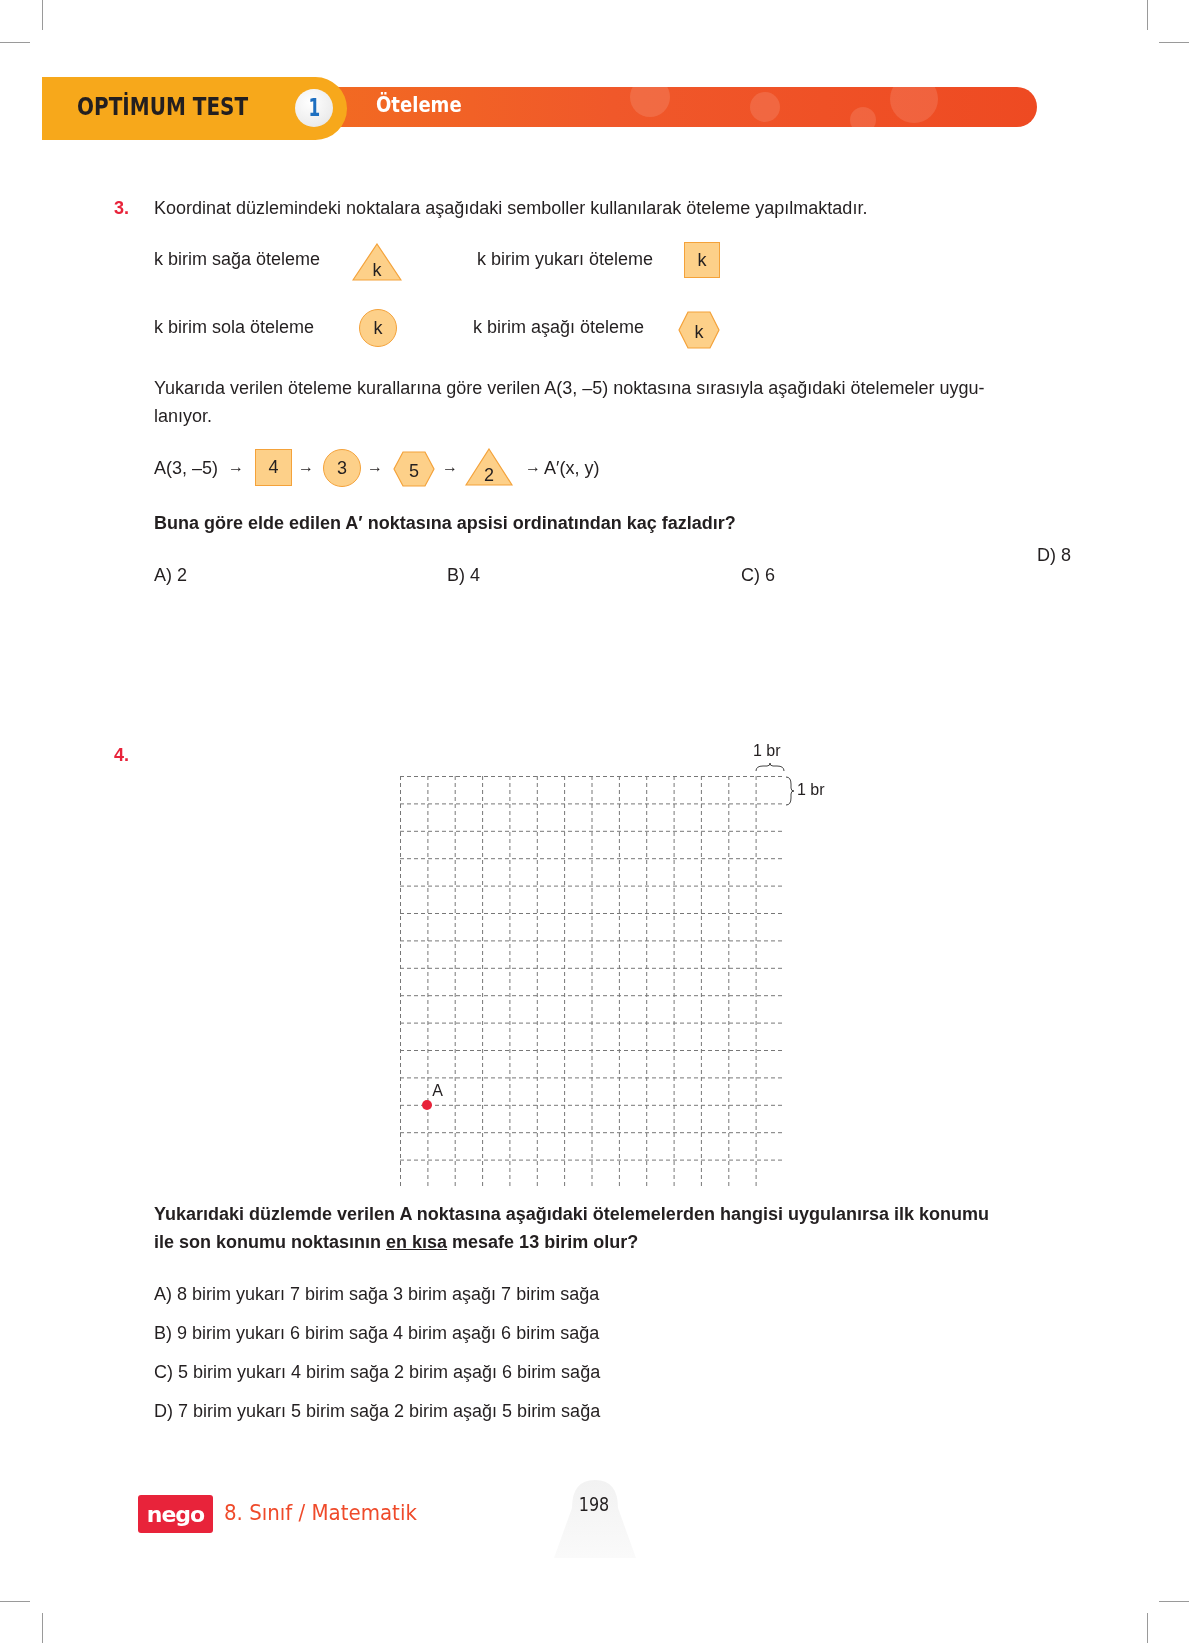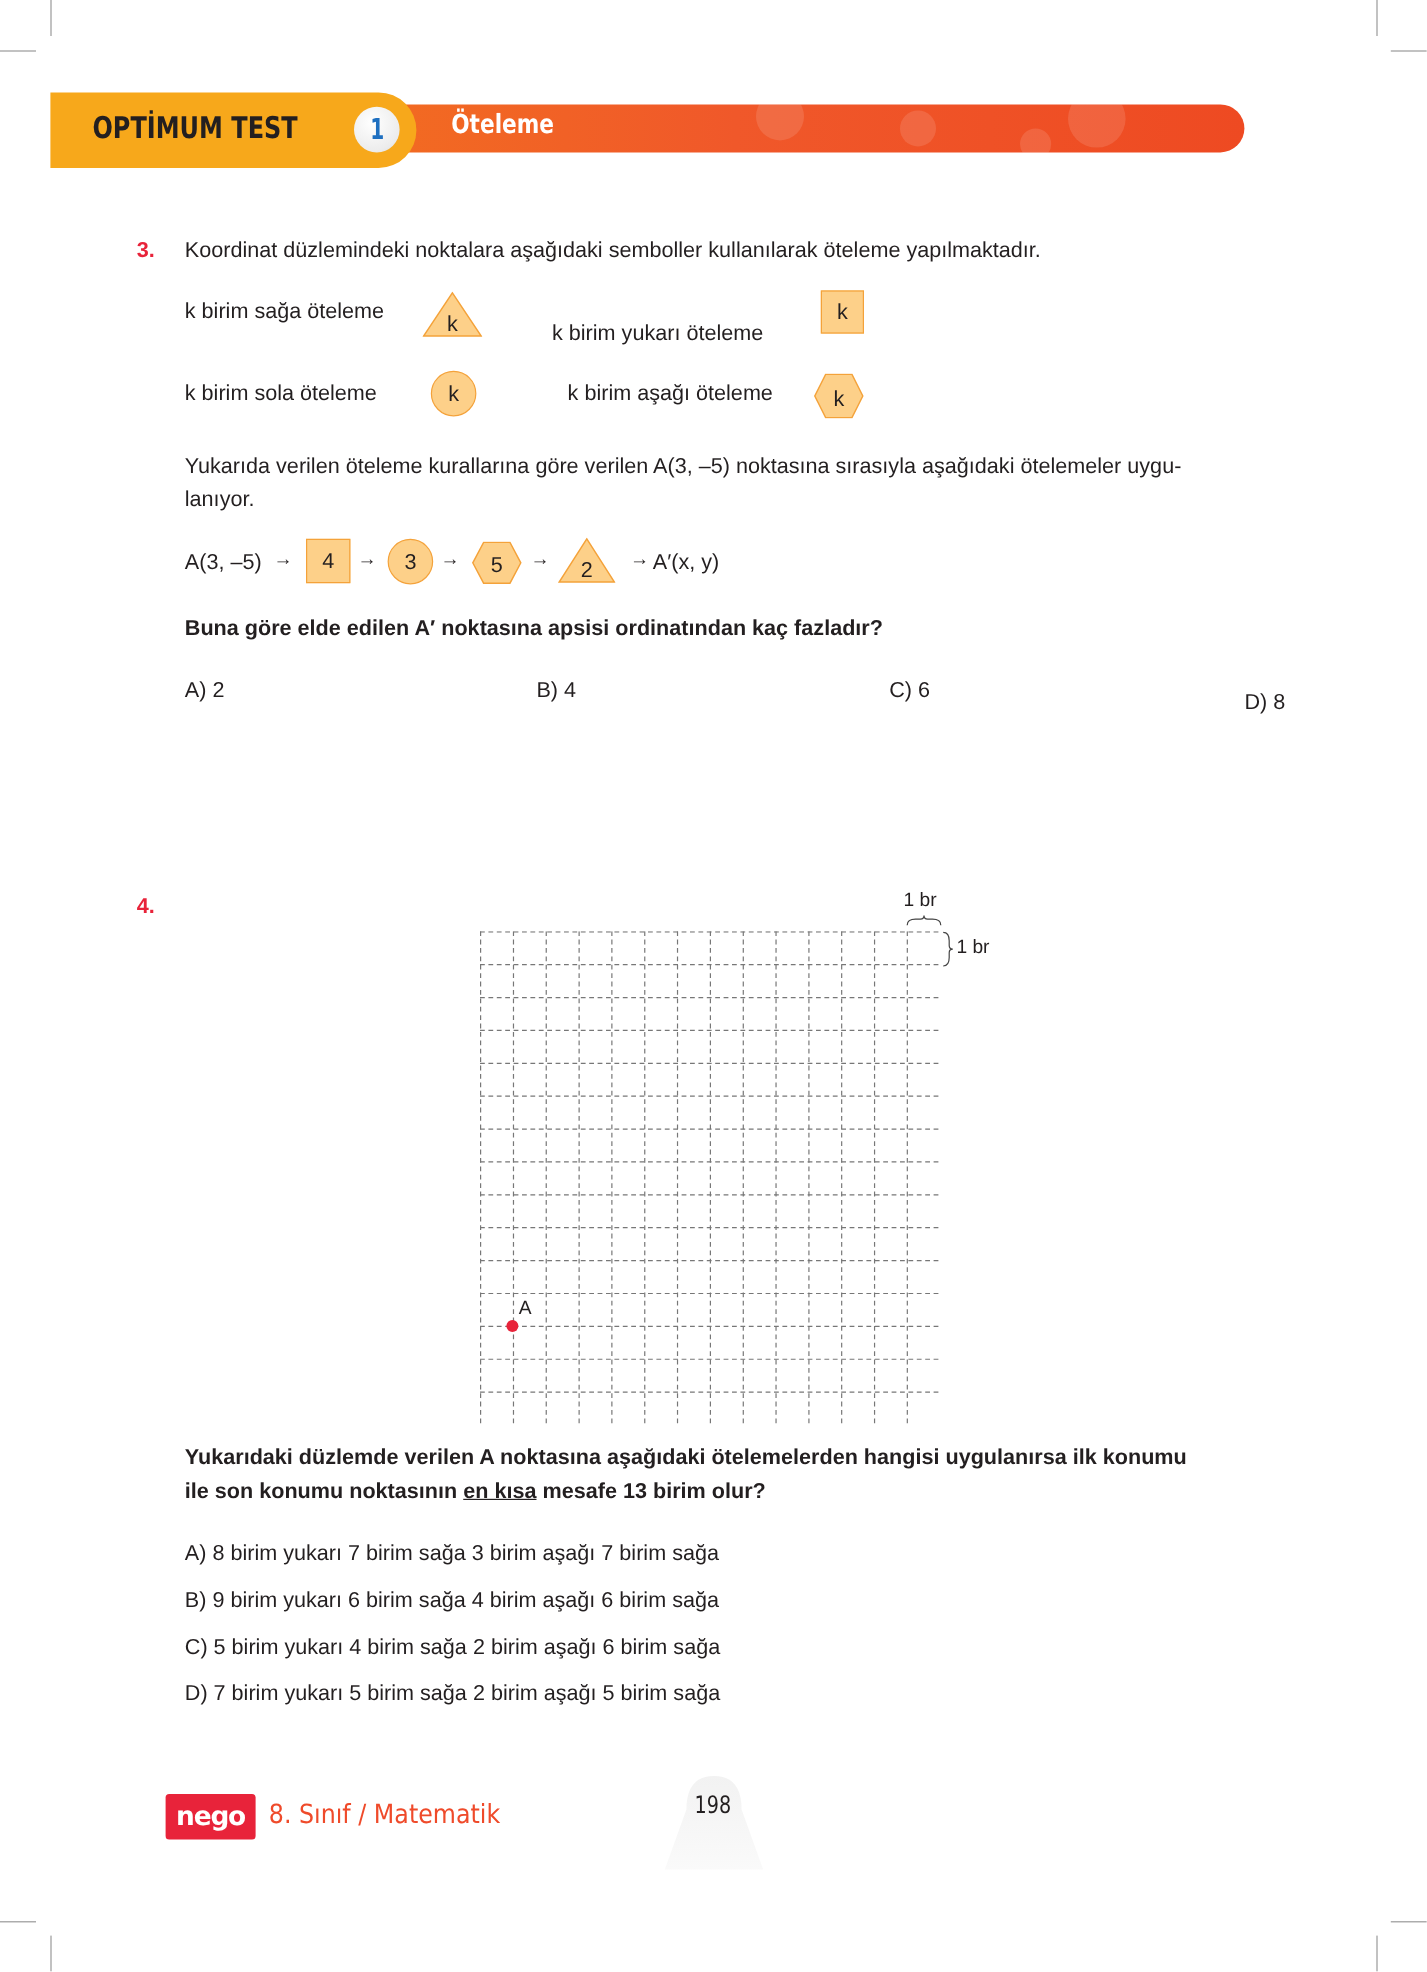--- a/index.html
+++ b/index.html
@@ -77,21 +77,21 @@
 <div class="qnum" style="left:114px; top:198px;">3.</div>
 <div class="txt" style="left:154px; top:198px;text-align:right;">Koordinat düzlemindeki noktalara aşağıdaki semboller kullanılarak öteleme yapılmaktadır.</div>
 
 <div class="txt" style="left:154px; top:249px;">k birim sağa öteleme</div>
 <div class="sym" style="left:352px; top:243px; width:50px; height:38px;">
   <svg width="50" height="38">
       <polygon points="25,1 49,37 1,37" fill="#fdd089" stroke="#f4a23a" stroke-width="1.2"></polygon>
     </svg>
   <span style="top:8px;">k</span>
 </div>
-<div class="txt" style="left:460px; top:249px;margin-top:18px;">k birim yukarı öteleme</div>
+<div class="txt" style="left:477px; top:249px;">k birim yukarı öteleme</div>
 <div class="sym" style="left:684px; top:242px; width:36px; height:36px; background:#fdd089; border:1px solid #f4a23a; box-sizing:border-box;">
   <span>k</span>
 </div>
 
 <div class="txt" style="left:154px; top:317px;">k birim sola öteleme</div>
 <div class="sym" style="left:359px; top:309px; width:38px; height:38px; border-radius:50%; background:#fdd089; border:1px solid #f4a23a; box-sizing:border-box;">
   <span>k</span>
 </div>
 <div class="txt" style="left:473px; top:317px;">k birim aşağı öteleme</div>
 <div class="sym" style="left:678px; top:311px; width:42px; height:38px;">
@@ -128,21 +128,21 @@
   <span style="top:8px;">2</span>
 </div>
 <div class="txt" style="left:525px; top:458px; font-size:16px;">→</div>
 <div class="txt" style="left:544px; top:458px;">A′(x, y)</div>
 
 <div class="txt bold" style="left:154px; top:513px;">Buna göre elde edilen A′ noktasına apsisi ordinatından kaç fazladır?</div>
 
 <div class="txt" style="left:154px; top:565px;">A) 2</div>
 <div class="txt" style="left:447px; top:565px;">B) 4</div>
 <div class="txt" style="left:741px; top:565px;">C) 6</div>
-<div class="txt" style="left:1037px; top:575px;text-align:right;">D) 8</div>
+<div class="txt" style="left:1037px; top:545px;text-align:right;">D) 8</div>
 
 <div class="qnum" style="left:114px; top:745px;">4.</div>
 
 <div class="txt" style="left:753px; top:742px; font-size:16px;">1 br</div>
 <svg class="abs" style="left:755px; top:762px;" width="30" height="10">
   <path d="M1,9 Q1,4 8,4 L12,4 Q15,4 15,1 Q15,4 18,4 L22,4 Q29,4 29,9" fill="none" stroke="#444" stroke-width="1"></path>
 </svg>
 <svg class="abs" style="left:785px; top:776px;" width="10" height="30">
   <path d="M1,1 Q6,1 6,8 L6,12 Q6,15 9,15 Q6,15 6,18 L6,22 Q6,29 1,29" fill="none" stroke="#444" stroke-width="1"></path>
 </svg>

